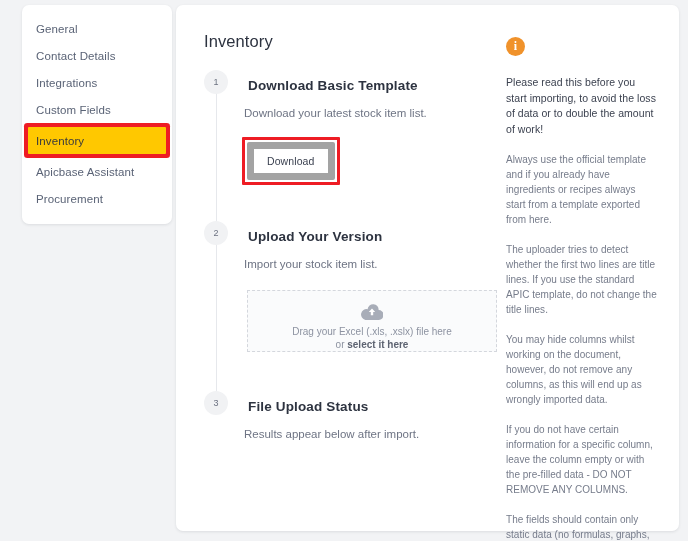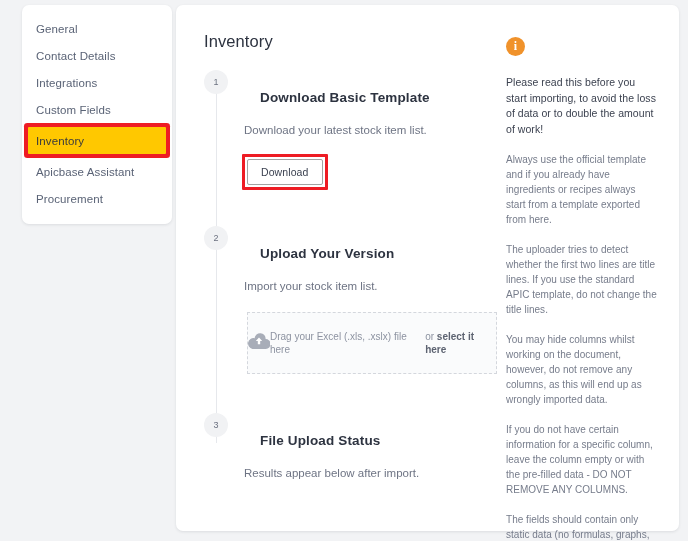--- a/index.html
+++ b/index.html
@@ -113,42 +113,42 @@
   .step-body {
     flex: 1 1 auto;
     padding-left: 16px;
     padding-bottom: 4px;
   }
   .step-title {
     font-size: 13.5px;
     font-weight: bold;
     color: #2d3340;
     letter-spacing: 0.15px;
-    margin: 16px;
+    margin: 4px;
     line-height: 18px;
   }
   .step-desc {
     font-size: 11.5px;
     color: #6e7484;
     margin: 11px 0 0 0;
     line-height: 15px;
   }
 
   
   .download-wrap {
     position: relative;
     display: inline-block;
     margin: 21px 0 0 3px;
   }
   .download-btn {
     display: inline-block;
     font-size: 10.5px;
     color: #3b4150;
     background: #ffffff;
-    border: 1px solid #a3a3a3;
+    border: 7px solid #a3a3a3;
     border-radius: 2px;
     padding: 6px 13px 6px 13px;
     cursor: pointer;
     letter-spacing: 0.1px;
     line-height: 12px;
   }
   .anno-box {
     position: absolute;
     left: -5px;
     top: -5px;
@@ -161,21 +161,21 @@
 
   
   .dropzone {
     margin: 18px 0 0 3px;
     width: 250px;
     height: 62px;
     border: 1px dashed #d4d7dd;
     background: #fafbfc;
     box-sizing: border-box;
     display: flex;
-    flex-direction: row;
+    flex-direction: column;
     align-items: center;
     justify-content: flex-end;
     cursor: pointer;
   }
   .cloud-icon {
     margin-bottom: 5px;
     line-height: 0;
   }
   .dz-line1 {
     font-size: 10px;

